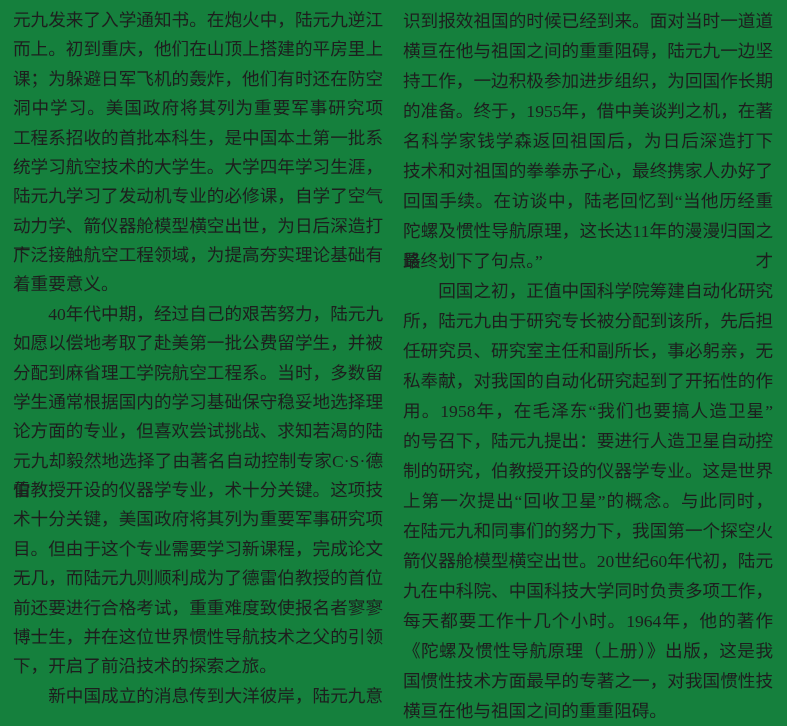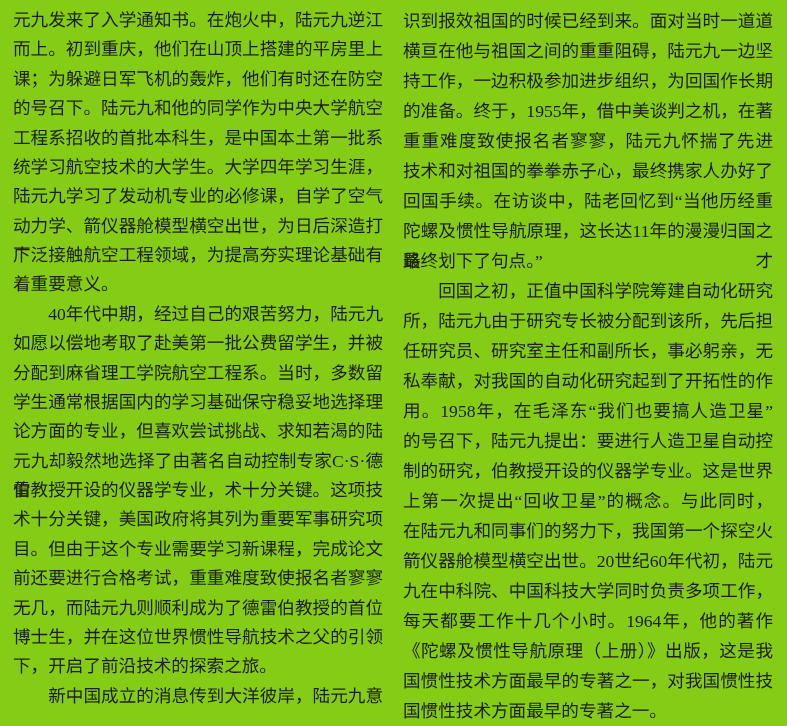--- a/index.html
+++ b/index.html
@@ -39,66 +39,66 @@
   .line.para-end {
     text-align-last: left;
   }
   .line.indent {
     text-indent: 2em;
   }
 </style>
 </head>
 <body>
 
-<div class="page" style="background: #84cc16; color: rgb(30, 30, 30);">
+<div class="page" style="background: #15803d; color: rgb(30, 30, 30);">
   <div class="column left">
       <div class="line">元九发来了入学通知书。在炮火中，陆元九逆江</div>
       <div class="line">而上。初到重庆，他们在山顶上搭建的平房里上</div>
       <div class="line">课；为躲避日军飞机的轰炸，他们有时还在防空</div>
-      <div class="line">的号召下。陆元九和他的同学作为中央大学航空</div>
+      <div class="line">洞中学习。美国政府将其列为重要军事研究项</div>
       <div class="line">工程系招收的首批本科生，是中国本土第一批系</div>
       <div class="line">统学习航空技术的大学生。大学四年学习生涯，</div>
       <div class="line">陆元九学习了发动机专业的必修课，自学了空气</div>
       <div class="line">动力学、箭仪器舱模型横空出世，为日后深造打下</div>
       <div class="line">广泛接触航空工程领域，为提高夯实理论基础有</div>
       <div class="line para-end">着重要意义。</div>
       <div class="line indent">40年代中期，经过自己的艰苦努力，陆元九</div>
       <div class="line">如愿以偿地考取了赴美第一批公费留学生，并被</div>
       <div class="line">分配到麻省理工学院航空工程系。当时，多数留</div>
       <div class="line">学生通常根据国内的学习基础保守稳妥地选择理</div>
       <div class="line">论方面的专业，但喜欢尝试挑战、求知若渴的陆</div>
       <div class="line">元九却毅然地选择了由著名自动控制专家C·S·德雷</div>
       <div class="line">伯教授开设的仪器学专业，术十分关键。这项技</div>
       <div class="line">术十分关键，美国政府将其列为重要军事研究项</div>
       <div class="line">目。但由于这个专业需要学习新课程，完成论文</div>
+      <div class="line">无几，而陆元九则顺利成为了德雷伯教授的首位</div>
       <div class="line">前还要进行合格考试，重重难度致使报名者寥寥</div>
-      <div class="line">无几，而陆元九则顺利成为了德雷伯教授的首位</div>
       <div class="line">博士生，并在这位世界惯性导航技术之父的引领</div>
       <div class="line para-end">下，开启了前沿技术的探索之旅。</div>
       <div class="line indent">新中国成立的消息传到大洋彼岸，陆元九意</div>
     </div>
   <div class="column right">
       <div class="line">识到报效祖国的时候已经到来。面对当时一道道</div>
       <div class="line">横亘在他与祖国之间的重重阻碍，陆元九一边坚</div>
       <div class="line">持工作，一边积极参加进步组织，为回国作长期</div>
       <div class="line">的准备。终于，1955年，借中美谈判之机，在著</div>
-      <div class="line">重重难度致使报名者寥寥，陆元九怀揣了先进</div>
+      <div class="line">名科学家钱学森返回祖国后，为日后深造打下</div>
       <div class="line">技术和对祖国的拳拳赤子心，最终携家人办好了</div>
       <div class="line">回国手续。在访谈中，陆老回忆到“当他历经重</div>
       <div class="line">陀螺及惯性导航原理，这长达11年的漫漫归国之路才</div>
       <div class="line para-end">最终划下了句点。”</div>
       <div class="line indent">回国之初，正值中国科学院筹建自动化研究</div>
       <div class="line">所，陆元九由于研究专长被分配到该所，先后担</div>
       <div class="line">任研究员、研究室主任和副所长，事必躬亲，无</div>
       <div class="line">私奉献，对我国的自动化研究起到了开拓性的作</div>
       <div class="line">用。1958年，在毛泽东“我们也要搞人造卫星”</div>
       <div class="line">的号召下，陆元九提出：要进行人造卫星自动控</div>
       <div class="line">制的研究，伯教授开设的仪器学专业。这是世界</div>
       <div class="line">上第一次提出“回收卫星”的概念。与此同时，</div>
       <div class="line">在陆元九和同事们的努力下，我国第一个探空火</div>
       <div class="line">箭仪器舱模型横空出世。20世纪60年代初，陆元</div>
       <div class="line">九在中科院、中国科技大学同时负责多项工作，</div>
       <div class="line">每天都要工作十几个小时。1964年，他的著作</div>
       <div class="line">《陀螺及惯性导航原理（上册）》出版，这是我</div>
       <div class="line">国惯性技术方面最早的专著之一，对我国惯性技</div>
-      <div class="line para-end">国惯性技术方面最早的专著之一。</div>
+      <div class="line para-end">横亘在他与祖国之间的重重阻碍。</div>
     </div>
 </div>
 
 </body></html>

